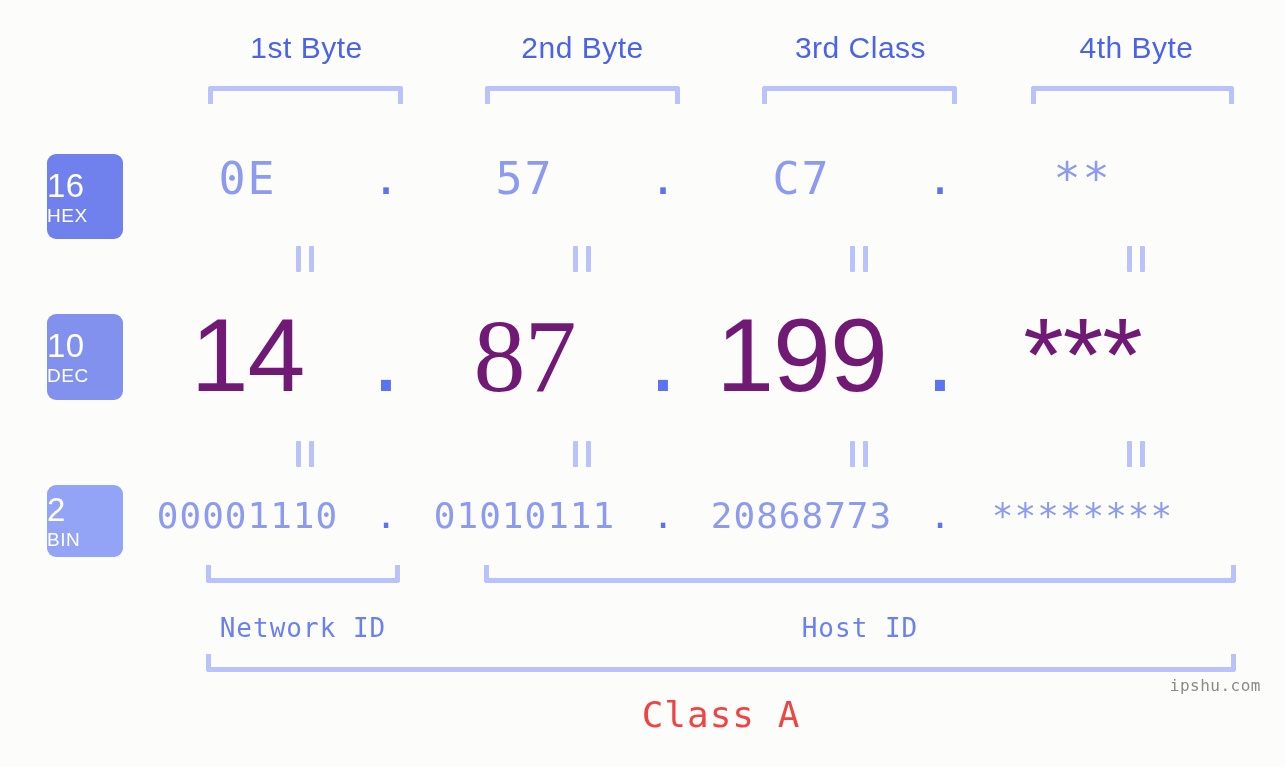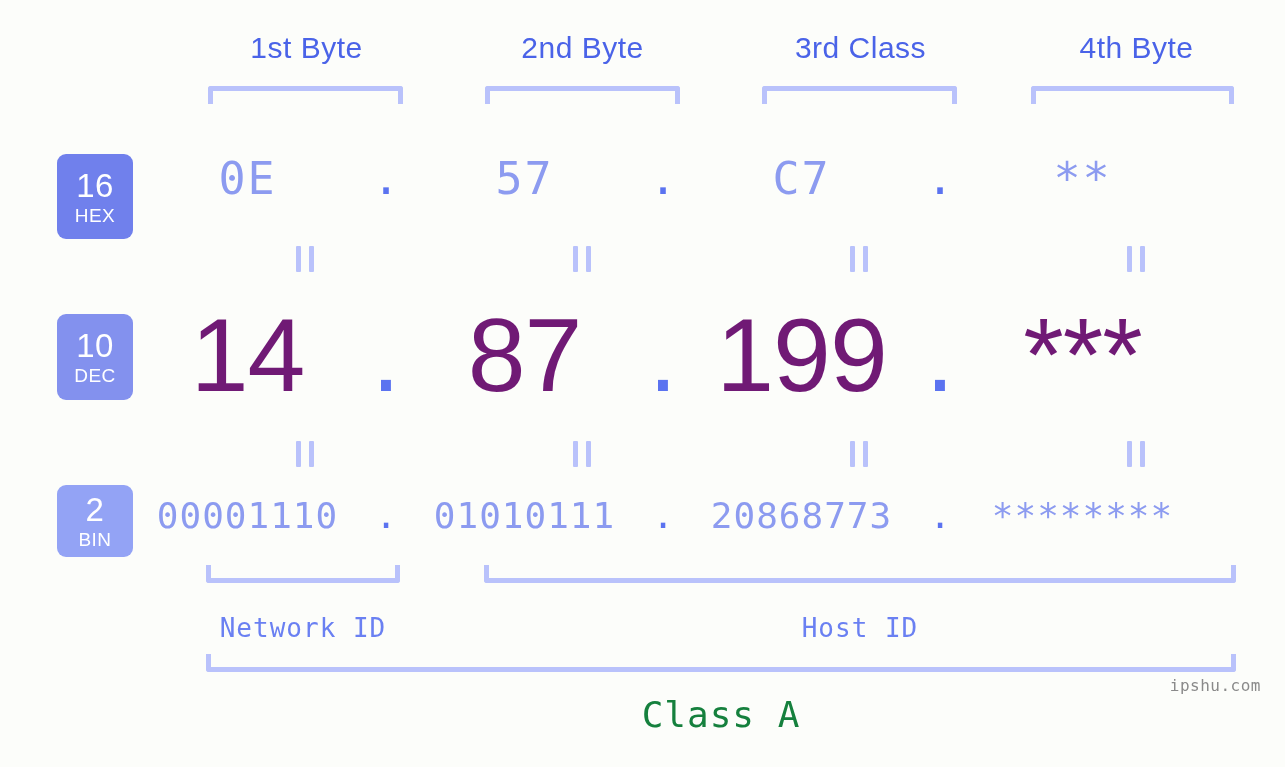--- a/index.html
+++ b/index.html
@@ -51,27 +51,27 @@
     border-left: 5px solid #b9c2fb;
     border-right: 5px solid #b9c2fb;
     border-bottom-left-radius: 3px;
     border-bottom-right-radius: 3px;
     height: 18px;
   }
 
   
   .badge {
     position: absolute;
-    left: 57px;
+    left: 47px;
     width: 76px;
     border-radius: 9px;
     color: #ffffff;
     display: flex;
     flex-direction: column;
-    align-items: center;
+    align-items: flex-start;
     justify-content: center;
     line-height: 1;
   }
   .badge .num {
     font-size: 33px;
     letter-spacing: 0.5px;
   }
   .badge .lbl {
     font-size: 19px;
     margin-top: 4px;
@@ -165,21 +165,21 @@
     color: #6a80f2;
     white-space: nowrap;
     letter-spacing: 1px;
   }
 
   #class-label {
     position: absolute;
     text-align: center;
     font-family: "DejaVu Sans Mono", monospace;
     font-size: 36px;
-    color: #15803d;
+    color: #ef4444;
     white-space: nowrap;
     letter-spacing: 1px;
   }
 
   #watermark {
     position: absolute;
     right: 24px;
     bottom: 24px;
     font-family: "DejaVu Sans Mono", monospace;
     font-size: 16px;
@@ -238,21 +238,21 @@
       <i></i>
     </div>
   <div class="eq" style="left:1127px; top:246px;">
       <i></i>
       <i></i>
     </div>
 
   <div class="row" id="row-dec">
     <span class="cell" style="width:195px;">14</span>
     <span class="sep" style="width:82px;">.</span>
-    <span class="cell" style="width:195px;">87</span>
+    <span class="cell" style="width:195px;font-family:Liberation Serif, serif;">87</span>
     <span class="sep" style="width:82px;">.</span>
     <span class="cell" style="width:195px;">199</span>
     <span class="sep" style="width:82px;">.</span>
     <span class="cell" style="width:203px;">***</span>
   </div>
 
   <div class="eq" style="left:296px; top:441px;">
       <i></i>
       <i></i>
     </div>

